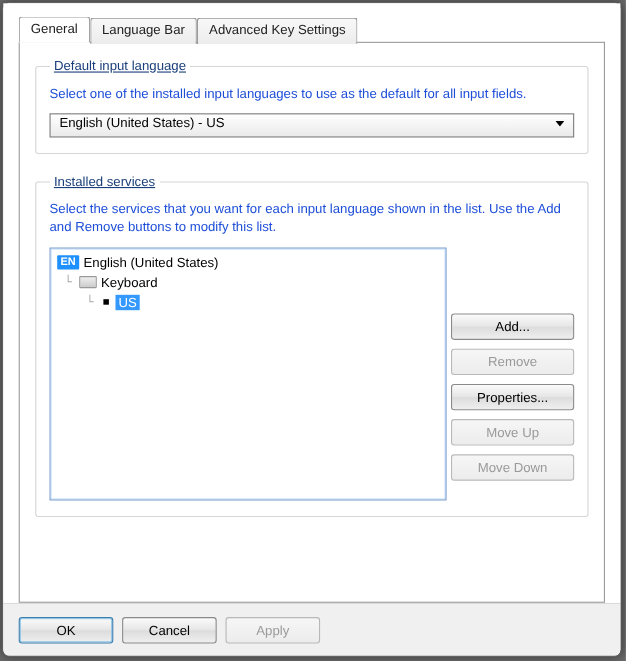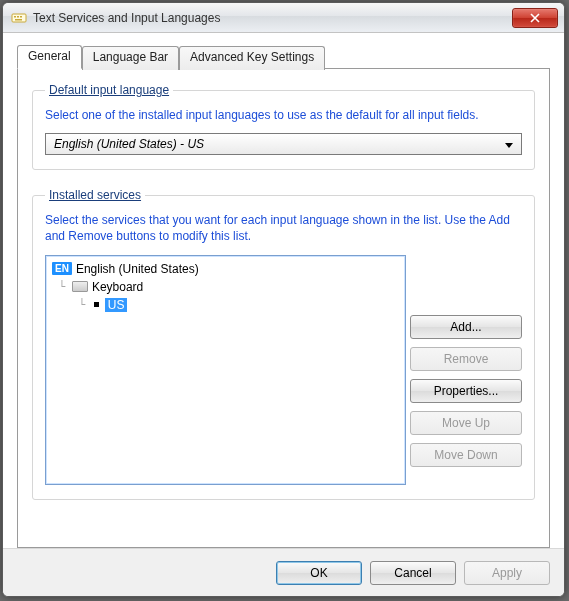--- a/index.html
+++ b/index.html
@@ -101,25 +101,24 @@
     font-size: 12px;
     padding: 0 4px;
     text-decoration: underline;
   }
   .desc { color:#1d4ed8; margin-bottom:10px; line-height:1.35; }
   .dropdown {
     width: 100%;
     height: 22px;
     border: 1px solid #7a7a7a;
     background: linear-gradient(to bottom,#fff,#eaeaea);
-    display:flex;align-items:center;
+    display:flex;
     padding:0 4px 0 8px;
     font-size:12px;
     cursor:default;
-    font-style:italic;
   }
   .dropdown .dd-text { flex:1; }
   .dropdown .dd-arrow { width:16px; text-align:center; }
   .services-row {
     display:flex;
     gap: 4px;
   }
   .tree {
     flex:1;
     border:1px solid #7a9fcf;
@@ -179,52 +178,35 @@
     color:#9a9a9a;
     border-color:#b8b8b8;
     background:linear-gradient(to bottom,#f6f6f6,#ececec);
   }
   .footer {
     height:48px;
     background:#f0f0f0;
     border-top:1px solid #d8d8d8;
     display:flex;
     align-items:center;
-    justify-content:flex-end;
+    justify-content:flex-start;
     gap:8px;
     padding:0 14px;
     border-radius:0 0 6px 6px;
   }
   .footer button.winbtn { width:86px; }
   .footer button.default {
     border:1px solid #3c7fb1;
     box-shadow: 0 0 0 1px #8fc7e8 inset;
   }
 </style>
 </head>
 <body>
 
 <div class="window">
-  <div class="titlebar">
-    <span class="icon">
-      <svg viewBox="0 0 16 16">
-          <rect x="1" y="4" width="14" height="8" rx="1" fill="#fffbe0" stroke="#c9a93a"></rect>
-          <rect x="3" y="6" width="2" height="1.5" fill="#c9a93a"></rect>
-          <rect x="6" y="6" width="2" height="1.5" fill="#c9a93a"></rect>
-          <rect x="9" y="6" width="2" height="1.5" fill="#c9a93a"></rect>
-          <rect x="4" y="9" width="7" height="1.5" fill="#c9a93a"></rect>
-        </svg>
-    </span>
-    <span class="title">Text Services and Input Languages</span>
-    <div class="close-btn">
-      <svg viewBox="0 0 10 10">
-          <path d="M1 1 L9 9 M9 1 L1 9" stroke="#fff" stroke-width="1.6"></path>
-        </svg>
-    </div>
-  </div>
 
   <div class="content">
     <div class="tabstrip">
       <div class="tab active">General</div>
       <div class="tab">Language Bar</div>
       <div class="tab">Advanced Key Settings</div>
     </div>
 
     <div class="tabpanel">
 

